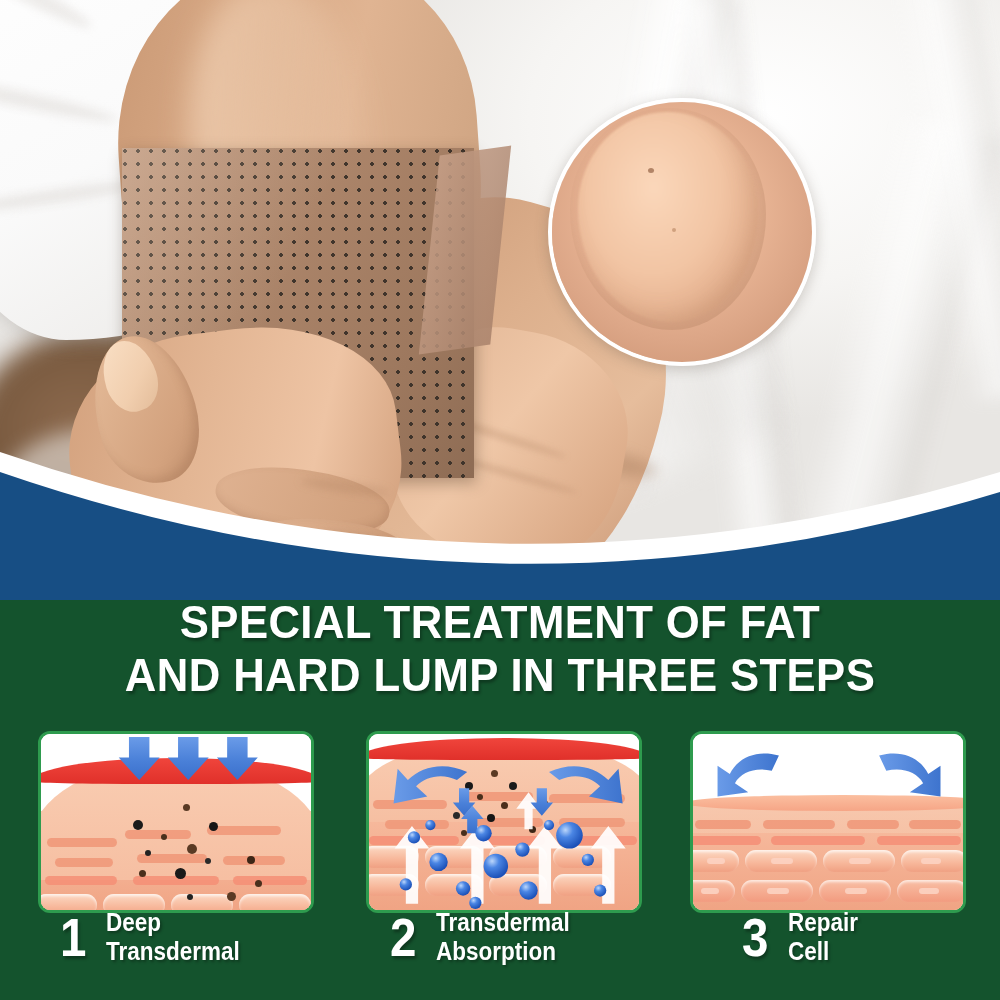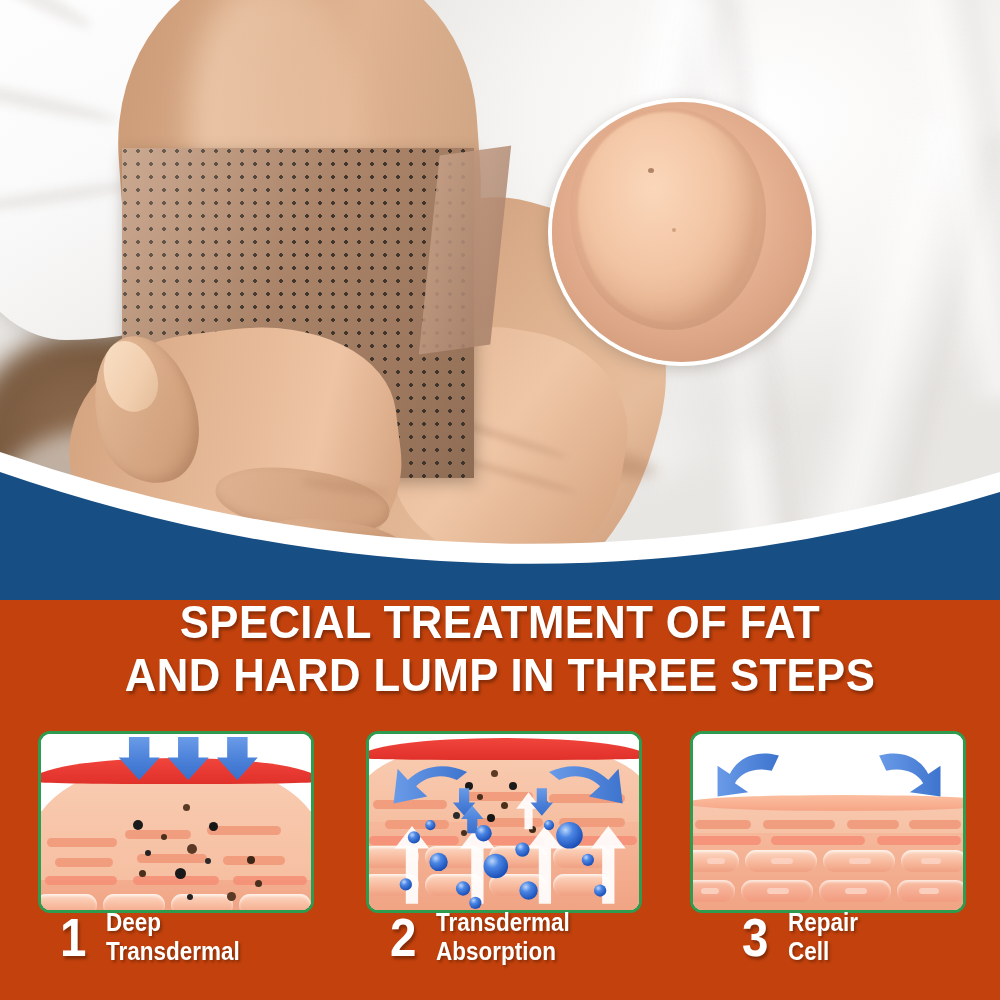--- a/index.html
+++ b/index.html
@@ -1,20 +1,20 @@
 <!DOCTYPE html>
 <html><head>
 <meta charset="utf-8">
 <title>Product Advertisement</title>
 <style>
   html,body{margin:0;padding:0;background:#fff;}
   body{width:1000px;height:1000px;overflow:hidden;
        font-family:"Liberation Sans","DejaVu Sans",sans-serif;}
 
-  #ad{position:relative;width:1000px;height:1000px;overflow:hidden;background:#c2410c;}
+  #ad{position:relative;width:1000px;height:1000px;overflow:hidden;background:#14532d;}
 
   
   #photo{position:absolute;left:0;top:0;width:1000px;height:560px;overflow:hidden;
          background:#e9e7e4;}
 
   
   .shirt-base{position:absolute;inset:0;
     background:
       radial-gradient(ellipse 420px 300px at 760px 120px, #ffffff 0%, #f6f5f3 55%, #e8e6e3 100%),
       radial-gradient(ellipse 500px 420px at 880px 430px, #fbfbfa 0%, #eceae7 60%, #dedbd7 100%),

